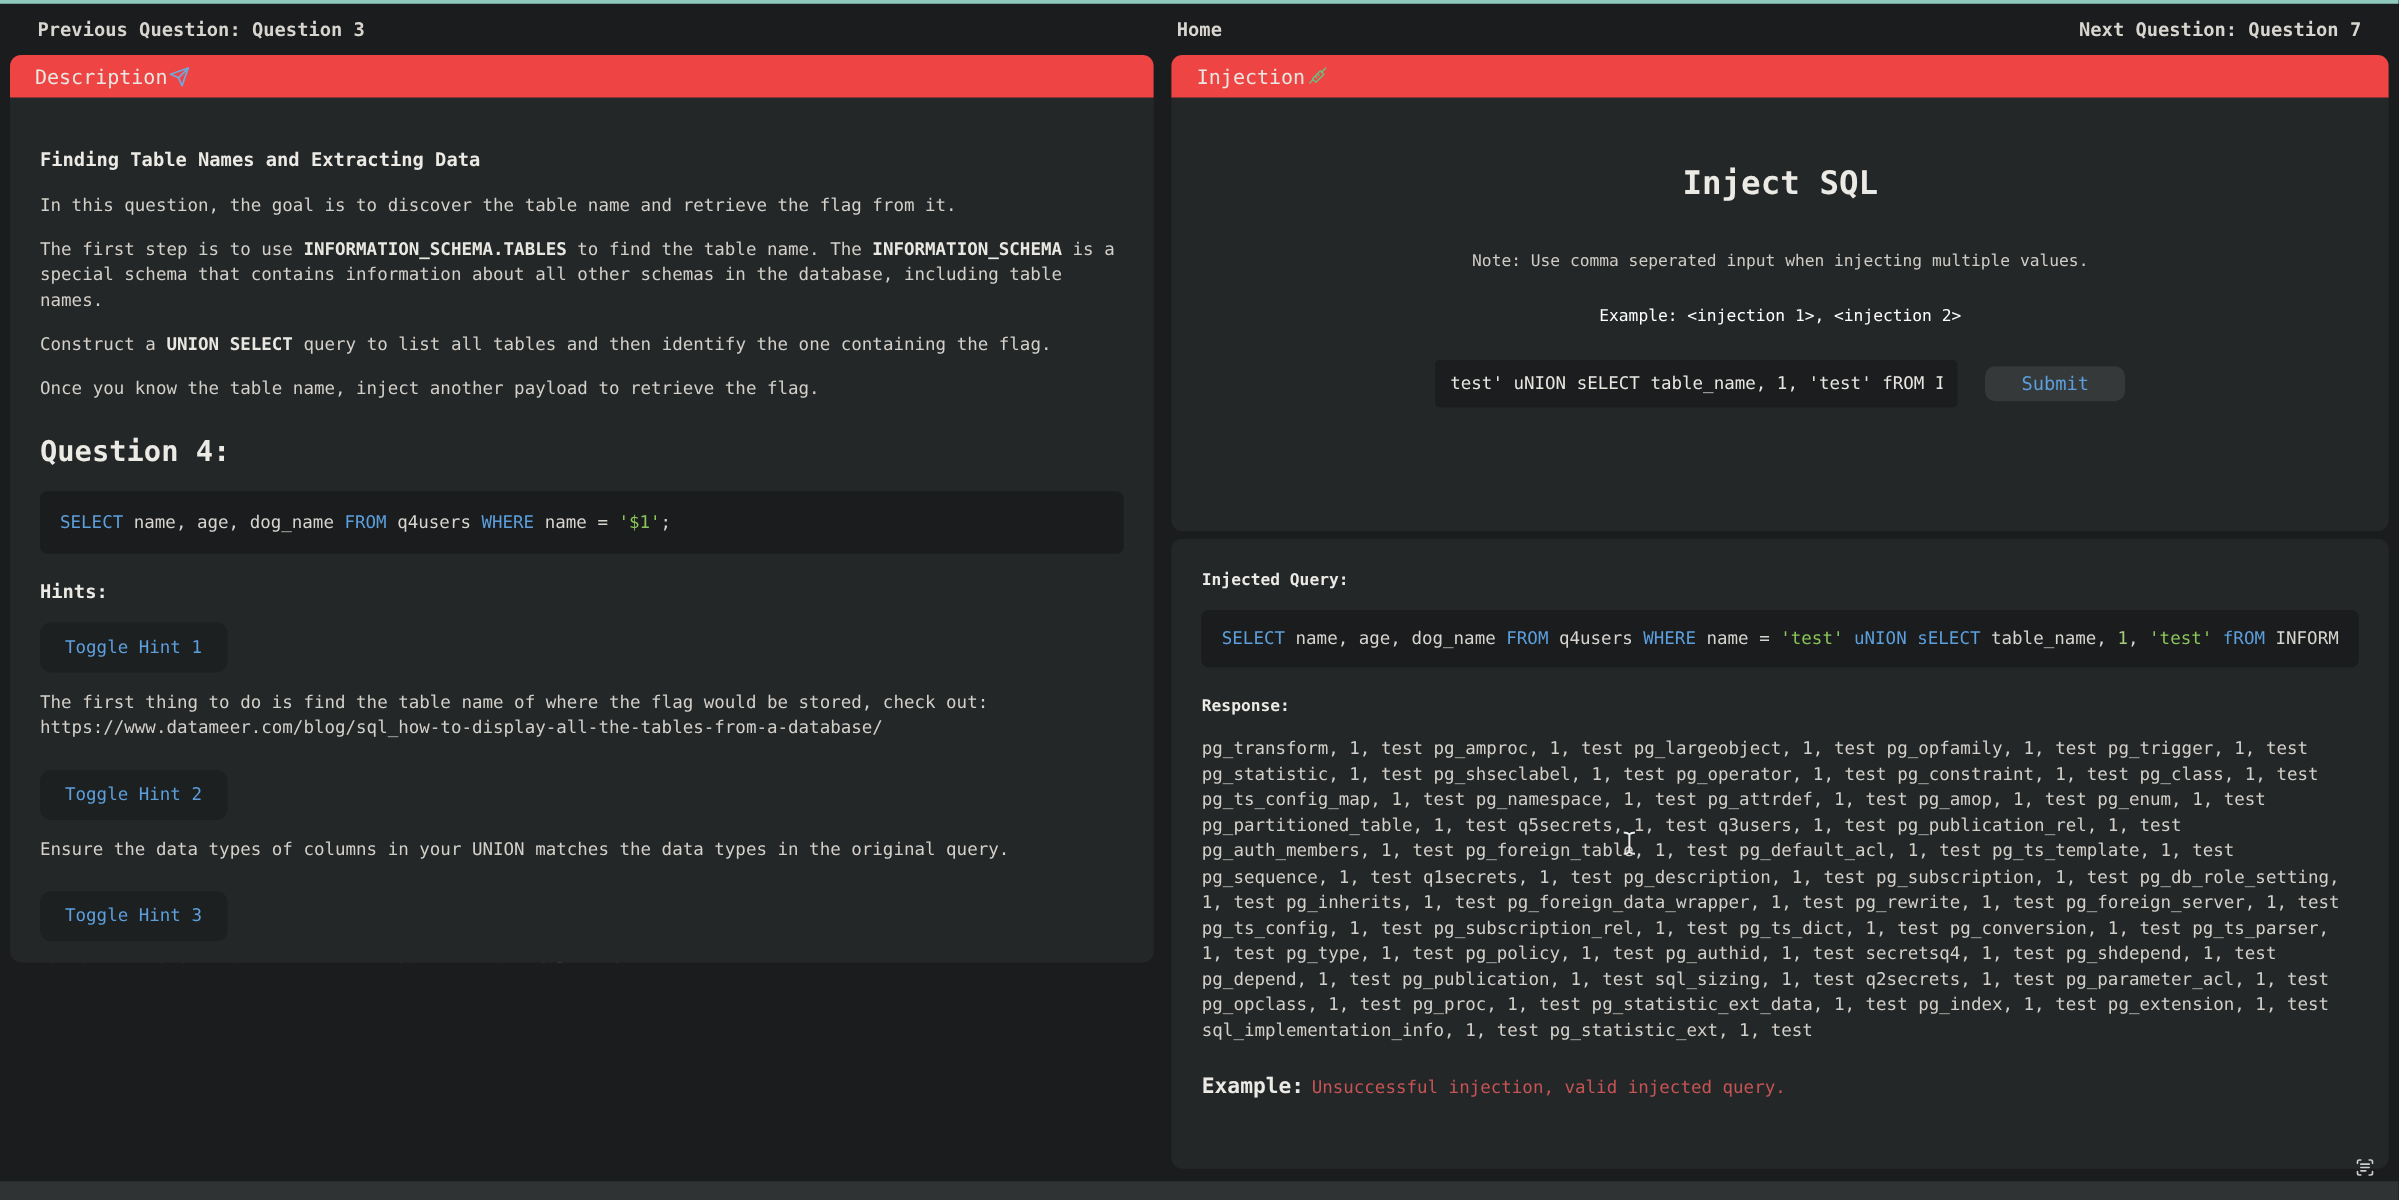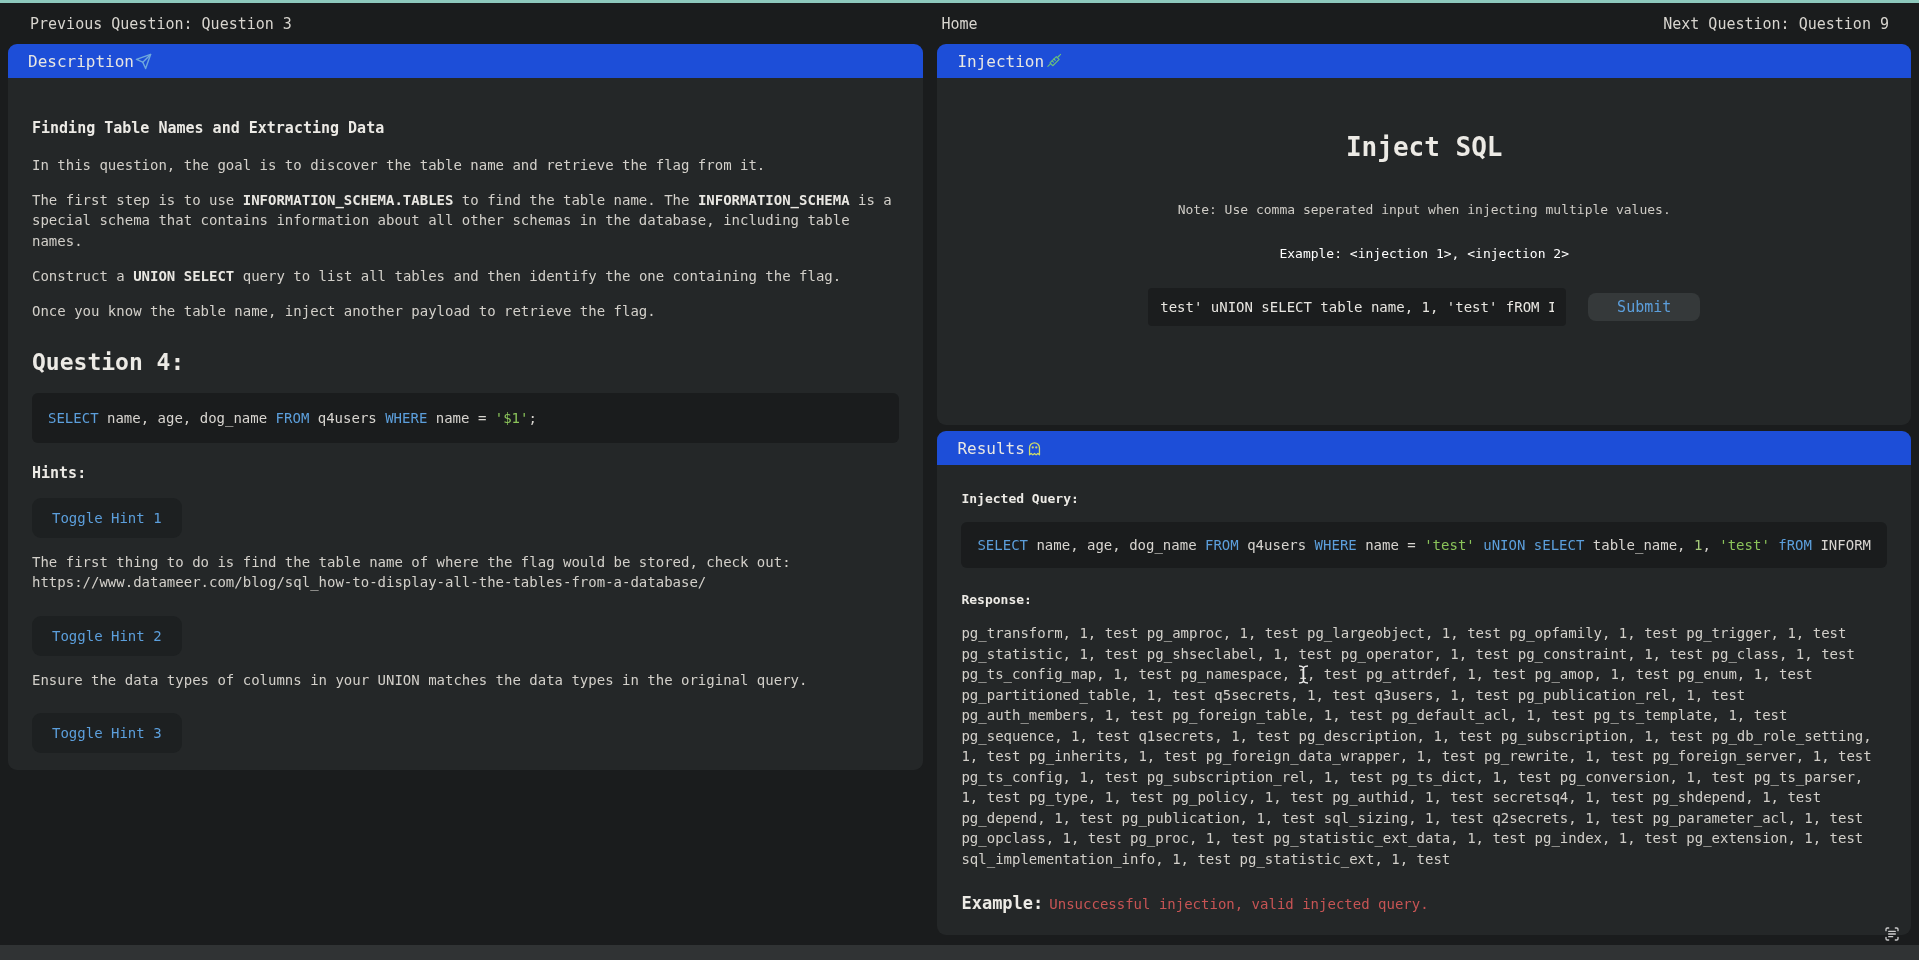--- a/index.html
+++ b/index.html
@@ -12,39 +12,40 @@
   }
   .top-accent { height:3px; background:#8ec9bd; }
   .topbar {
     height:41px;
     display:grid;
     grid-template-columns:1fr 1fr 1fr;
     align-items:center;
     padding:0 30px;
     font-size:15px;
     color:#d8d5cf;
+    font-weight:bold;
   }
   .topbar .tb-prev { text-align:left; }
   .topbar .tb-home { text-align:center; }
   .topbar .tb-next { text-align:right; }
   .topbar span { cursor:pointer; }
 
   .main { display:flex; gap:14px; padding:0 8px; align-items:flex-start; }
 
   .panel {
     background:#242728;
     border-radius:9px;
     overflow:hidden;
     display:flex;
     flex-direction:column;
   }
   .panel-header {
     height:34px;
     flex:0 0 34px;
-    background:#1d4ed8;
+    background:#ef4444;
     display:flex;
     align-items:center;
     padding:0 20px;
     font-size:16px;
     color:#e9e7e2;
     gap:1px;
   }
   .panel-header svg { display:block; margin-top:1px; }
 
   .left-panel { width:944px; height:726px; }
@@ -147,21 +148,21 @@
   .text-cursor { position:absolute; left:1298px; top:665px; pointer-events:none; }
 </style>
 </head>
 <body>
 
 <div class="top-accent"></div>
 
 <header class="topbar">
   <span class="tb-prev">Previous Question: Question 3</span>
   <span class="tb-home">Home</span>
-  <span class="tb-next">Next Question: Question 9</span>
+  <span class="tb-next">Next Question: Question 7</span>
 </header>
 
 <div class="main">
 
   <section class="panel left-panel">
     <div class="panel-header">
       <span>Description</span>
       <span>
         <svg viewBox="0 0 24 24" width="17" height="17" fill="none" stroke="#6fa8dc" stroke-width="2" stroke-linecap="round" stroke-linejoin="round">
             <path d="M22 2 11 13"></path>
@@ -211,30 +212,20 @@
         <div class="inject-note">Note: Use comma seperated input when injecting multiple values.</div>
         <div class="inject-example">Example: &lt;injection 1&gt;, &lt;injection 2&gt;</div>
         <div class="inject-row">
           <input class="inject-input" type="text" value="test' uNION sELECT table_name, 1, 'test' fROM IN" style="">
           <button class="submit-btn">Submit</button>
         </div>
       </div>
     </section>
 
     <section class="panel results-panel">
-      <div class="panel-header">
-        <span>Results</span>
-        <span>
-          <svg viewBox="0 0 24 24" width="17" height="17" fill="none" stroke="#cdd96a" stroke-width="1.8" stroke-linecap="round" stroke-linejoin="round">
-            <path d="M5 11a7 7 0 0 1 14 0v10l-2.33-2-2.34 2L12 19l-2.33 2-2.34-2L5 21z"></path>
-            <circle cx="9.5" cy="10.5" r="0.7" fill="#cdd96a"></circle>
-            <circle cx="14.5" cy="10.5" r="0.7" fill="#cdd96a"></circle>
-          </svg>
-        </span>
-      </div>
       <div class="panel-body results-body">
         <div class="res-label">Injected Query:</div>
         <div class="code-block"><span class="tok-kw">SELECT</span><span class="tok-plain"> name, age, dog_name </span><span class="tok-kw">FROM</span><span class="tok-plain"> q4users </span><span class="tok-kw">WHERE</span><span class="tok-plain"> name = </span><span class="tok-str">'test'</span><span class="tok-plain"> </span><span class="tok-kw">uNION</span><span class="tok-plain"> </span><span class="tok-kw">sELECT</span><span class="tok-plain"> table_name, </span><span class="tok-num">1</span><span class="tok-plain">, </span><span class="tok-str">'test'</span><span class="tok-plain"> </span><span class="tok-kw">fROM</span><span class="tok-plain"> INFORM</span></div>
         <div class="res-label response-label">Response:</div>
         <div class="response-text">pg_transform, 1, test pg_amproc, 1, test pg_largeobject, 1, test pg_opfamily, 1, test pg_trigger, 1, test pg_statistic, 1, test pg_shseclabel, 1, test pg_operator, 1, test pg_constraint, 1, test pg_class, 1, test pg_ts_config_map, 1, test pg_namespace, 1, test pg_attrdef, 1, test pg_amop, 1, test pg_enum, 1, test pg_partitioned_table, 1, test q5secrets, 1, test q3users, 1, test pg_publication_rel, 1, test pg_auth_members, 1, test pg_foreign_table, 1, test pg_default_acl, 1, test pg_ts_template, 1, test pg_sequence, 1, test q1secrets, 1, test pg_description, 1, test pg_subscription, 1, test pg_db_role_setting, 1, test pg_inherits, 1, test pg_foreign_data_wrapper, 1, test pg_rewrite, 1, test pg_foreign_server, 1, test pg_ts_config, 1, test pg_subscription_rel, 1, test pg_ts_dict, 1, test pg_conversion, 1, test pg_ts_parser, 1, test pg_type, 1, test pg_policy, 1, test pg_authid, 1, test secretsq4, 1, test pg_shdepend, 1, test pg_depend, 1, test pg_publication, 1, test sql_sizing, 1, test q2secrets, 1, test pg_parameter_acl, 1, test pg_opclass, 1, test pg_proc, 1, test pg_statistic_ext_data, 1, test pg_index, 1, test pg_extension, 1, test sql_implementation_info, 1, test pg_statistic_ext, 1, test</div>
         <div class="result-line">
           <span>Example:</span><span class="result-error">Unsuccessful injection, valid injected query.</span>
         </div>
       </div>
     </section>

